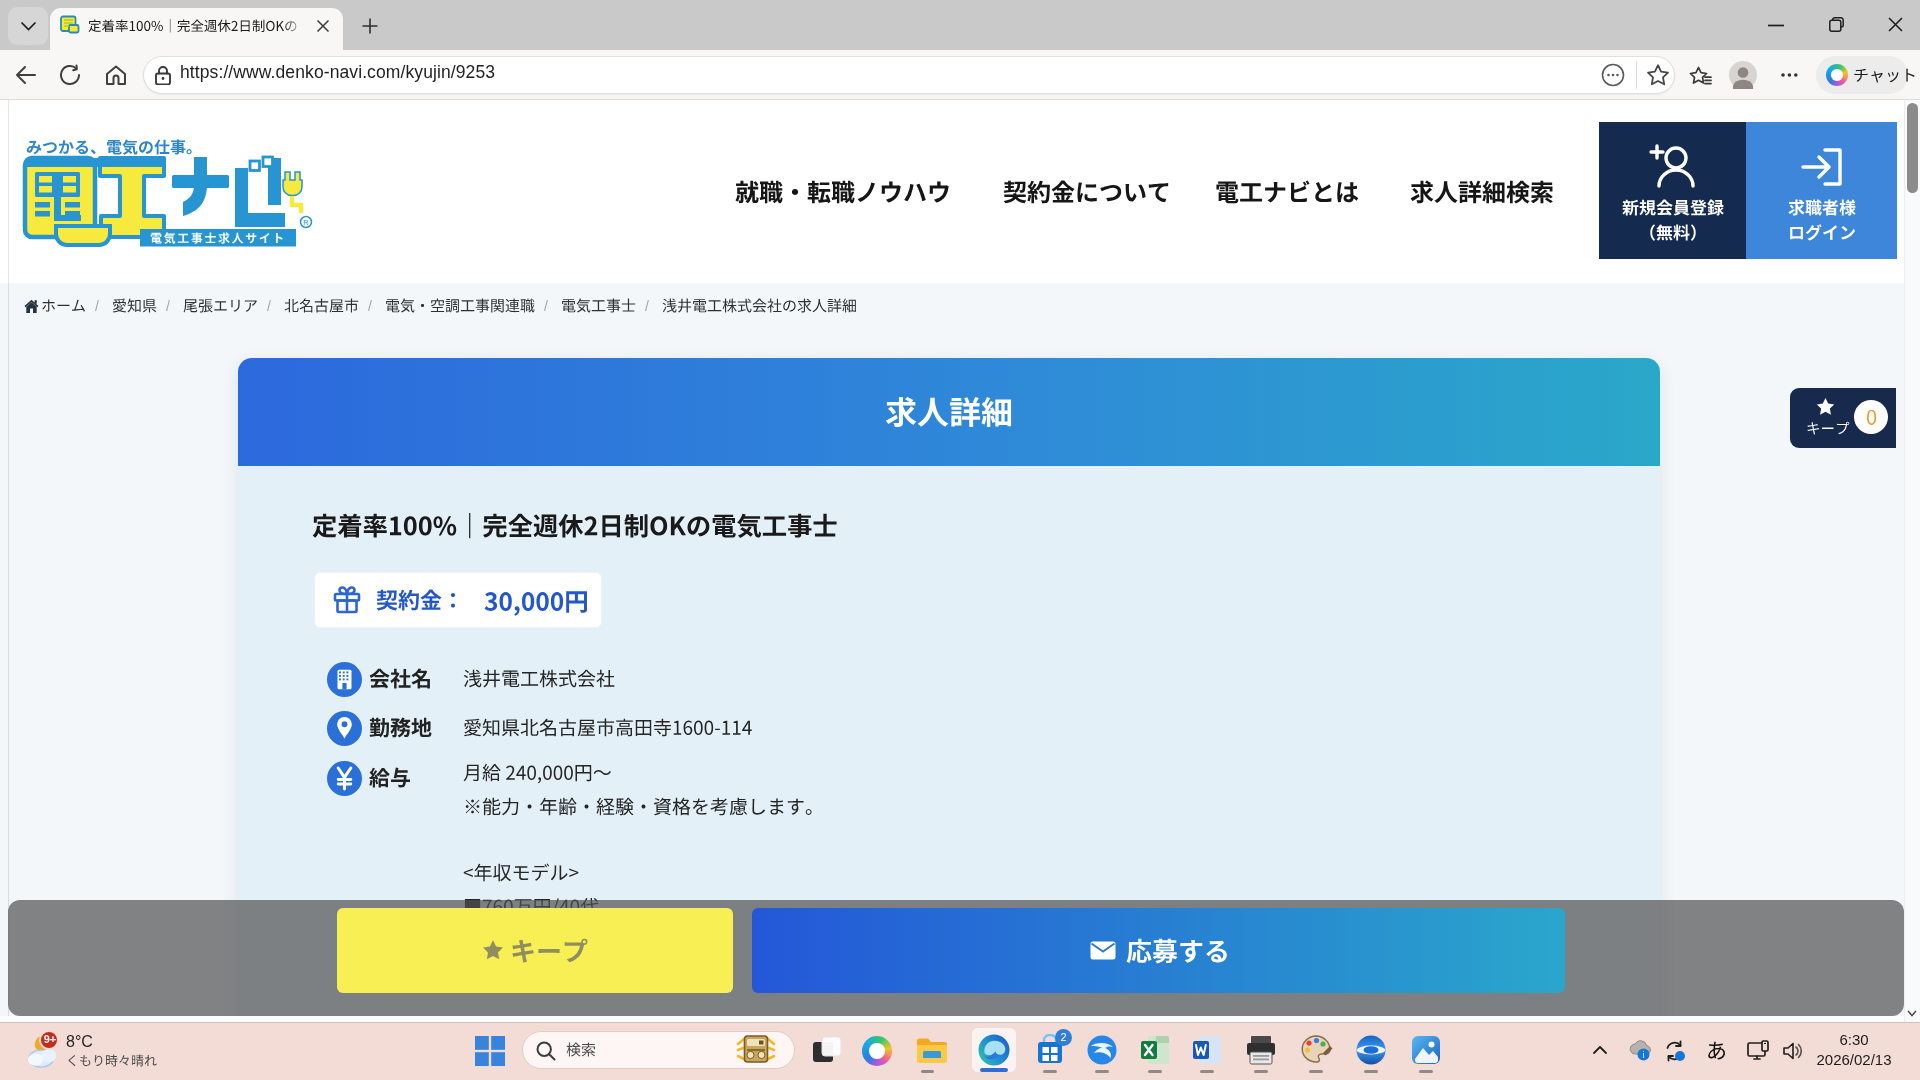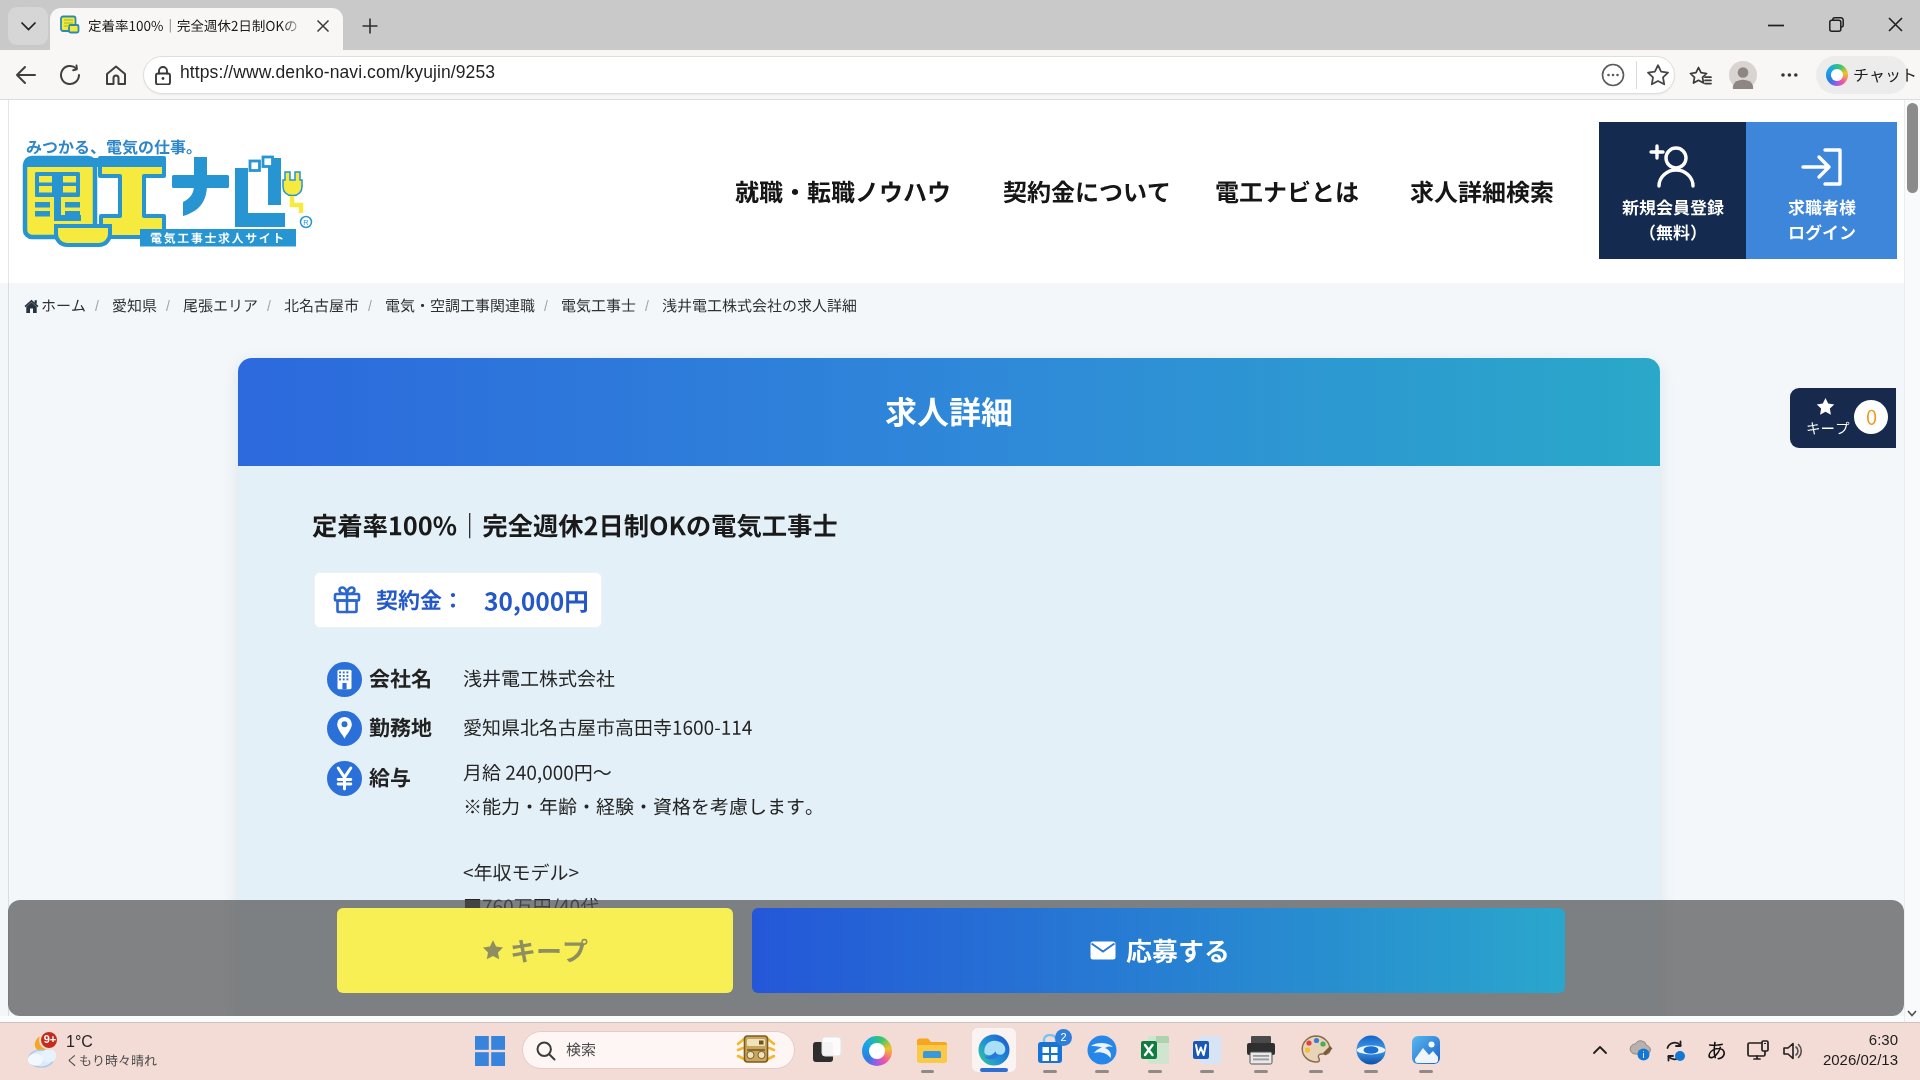--- a/index.html
+++ b/index.html
@@ -312,21 +312,21 @@
     <div class="abs" style="left:0;top:1016px;width:1904px;height:6px;background:#fafcfd"></div>
     <div class="abs" style="left:0;top:1022px;width:1920px;height:58px;background:#f3dcd6;border-top:1px solid #cfc2be"></div>
     <svg style="position:absolute;left:24px;top:1032px;" width="38" height="38" viewBox="0 0 40 40">
       <path d="M20 4 a9 9 0 0 0 -7 14 a9 9 0 0 0 14 -11 a7 7 0 0 1 -7 -3 Z" fill="#f5a623"></path>
       <ellipse cx="18" cy="28" rx="13" ry="9" fill="#dcebfa" stroke="#aac8e8" stroke-width="1.5"></ellipse>
       <ellipse cx="26" cy="25" rx="8" ry="7" fill="#e8f2fc"></ellipse>
       <ellipse cx="12" cy="29" rx="8" ry="6.5" fill="#f2f8fe"></ellipse>
     </svg>
     <div class="abs" style="left:39px;top:1030px;width:20px;height:20px;background:#c42b1c;border-radius:50%;border:2px solid #f3dcd6"></div>
     <div class="abs" style="left:42px;top:1033px;width:16px;text-align:center;font-size:11px;font-weight:bold;color:#fff">9+</div>
-    <div class="abs" style="left:66px;top:1033px;font-size:16px;color:#252525">1°C</div>
+    <div class="abs" style="left:66px;top:1033px;font-size:16px;color:#252525">8°C</div>
     <svg style="position:absolute;left:66.0px;top:1054.4px;overflow:visible" width="93" height="13.8" viewBox="0 -11.4 93 13.8">
       <path d="M9.2 -9.6Q8.9 -9.4 8.7 -9.2Q8.4 -9 8.3 -8.8Q7.9 -8.6 7.4 -8.2Q7 -7.8 6.4 -7.3Q5.9 -6.9 5.4 -6.5Q4.9 -6.1 4.5 -5.8Q4.2 -5.5 4 -5.2Q3.9 -5 4 -4.8Q4.2 -4.6 4.6 -4.2Q4.9 -3.9 5.4 -3.5Q5.9 -3.2 6.4 -2.7Q6.9 -2.3 7.5 -1.8Q8 -1.3 8.5 -0.9Q9 -0.4 9.4 -0L8.5 0.8Q8.1 0.4 7.6 -0.1Q7.3 -0.5 6.8 -0.9Q6.3 -1.4 5.7 -1.9Q5.1 -2.4 4.5 -2.9Q4 -3.4 3.5 -3.7Q2.9 -4.3 2.7 -4.6Q2.6 -5 2.8 -5.4Q3 -5.8 3.6 -6.3Q4 -6.6 4.5 -7Q5 -7.5 5.6 -7.9Q6.1 -8.4 6.6 -8.8Q7.1 -9.2 7.4 -9.6Q7.6 -9.8 7.9 -10Q8.1 -10.3 8.2 -10.4Z M18.8 -10.2Q18.7 -10 18.7 -9.7Q18.6 -9.5 18.6 -9.3Q18.5 -8.9 18.5 -8.4Q18.4 -7.9 18.3 -7.2Q18.2 -6.6 18.1 -5.9Q18.1 -5.2 18 -4.5Q17.9 -3.9 17.9 -3.3Q17.8 -2.8 17.8 -2.5Q17.8 -1.5 18.4 -1Q18.9 -0.4 20 -0.4Q21 -0.4 21.7 -0.7Q22.5 -1 22.9 -1.5Q23.3 -2 23.3 -2.6Q23.3 -3.3 22.9 -4Q22.6 -4.7 21.8 -5.3L23 -5.5Q23.7 -4.8 24 -4.1Q24.3 -3.3 24.3 -2.5Q24.3 -1.5 23.8 -0.8Q23.2 -0.1 22.3 0.2Q21.3 0.6 20 0.6Q19.1 0.6 18.4 0.3Q17.7 0 17.3 -0.6Q16.8 -1.2 16.8 -2.3Q16.8 -2.7 16.9 -3.4Q17 -4.1 17.1 -4.9Q17.2 -5.7 17.3 -6.5Q17.4 -7.3 17.4 -8.1Q17.5 -8.8 17.6 -9.4Q17.6 -9.7 17.6 -9.9Q17.6 -10.1 17.6 -10.3ZM14.6 -8.5Q15.1 -8.3 15.8 -8.2Q16.5 -8.1 17.1 -8Q17.8 -8 18.4 -8Q19.1 -8 19.8 -8Q20.5 -8.1 21.1 -8.1L21 -7.2Q20.4 -7.1 19.8 -7.1Q19.2 -7 18.4 -7Q17.8 -7 17.1 -7.1Q16.5 -7.2 15.8 -7.3Q15.1 -7.4 14.5 -7.5ZM14.3 -5.3Q14.9 -5 15.6 -4.9Q16.3 -4.8 17 -4.7Q17.6 -4.7 18.2 -4.7Q18.9 -4.7 19.6 -4.7Q20.3 -4.8 21 -4.9L20.9 -3.9Q20.3 -3.8 19.7 -3.8Q19 -3.7 18.4 -3.7Q17.3 -3.7 16.2 -3.9Q15.1 -4 14.2 -4.3Z M30.4 -10.3Q30.3 -9.9 30.2 -9.4Q30.1 -8.9 30 -8.4Q29.9 -7.9 29.9 -7.5Q29.8 -7 29.8 -6.6Q30 -7.1 30.3 -7.7Q30.7 -8.2 31.1 -8.6Q31.6 -9.1 32.2 -9.3Q32.7 -9.6 33.3 -9.6Q34.2 -9.6 34.9 -9Q35.5 -8.5 35.9 -7.5Q36.3 -6.5 36.3 -5.1Q36.3 -3.8 35.9 -2.8Q35.5 -1.8 34.8 -1.1Q34 -0.4 33 0Q32 0.4 30.8 0.7L30.2 -0.3Q31.3 -0.4 32.2 -0.8Q33.1 -1.1 33.8 -1.6Q34.5 -2.2 34.8 -3Q35.2 -3.9 35.2 -5.1Q35.2 -6.1 35 -6.9Q34.8 -7.7 34.3 -8.2Q33.9 -8.7 33.2 -8.7Q32.6 -8.7 32 -8.3Q31.4 -7.9 31 -7.3Q30.5 -6.6 30.2 -5.9Q29.9 -5.2 29.9 -4.6Q29.8 -4.2 29.8 -3.8Q29.8 -3.5 29.9 -3L28.9 -2.9Q28.9 -3.3 28.8 -3.8Q28.8 -4.3 28.8 -5Q28.8 -5.4 28.8 -6Q28.8 -6.6 28.9 -7.1Q29 -7.7 29 -8.3Q29.1 -8.8 29.2 -9.2Q29.2 -9.5 29.2 -9.8Q29.2 -10 29.3 -10.3Z M44.5 -9.4H51V-8.5H44.5ZM43.9 -6.8H51.5V-6H43.9ZM44 -4.5H51.4V-3.6H44ZM47.2 -10.9H48.2V-6.3H47.2ZM48.9 -6.1H49.9V-0.1Q49.9 0.3 49.8 0.5Q49.6 0.7 49.3 0.9Q49 1 48.5 1Q48 1 47.2 1Q47.2 0.8 47.1 0.6Q47 0.3 46.9 0.1Q47.5 0.1 48 0.1Q48.5 0.1 48.6 0.1Q48.8 0.1 48.9 0.1Q48.9 0 48.9 -0.1ZM44.8 -2.7 45.6 -3.2Q45.9 -2.8 46.2 -2.4Q46.6 -2 46.8 -1.7Q47.1 -1.3 47.3 -0.9L46.4 -0.4Q46.3 -0.7 46 -1.1Q45.8 -1.5 45.4 -2Q45.1 -2.4 44.8 -2.7ZM40.5 -10.1H43.7V-1.5H40.5V-2.4H42.8V-9.2H40.5ZM40.5 -6.3H43.2V-5.4H40.5ZM40 -10.1H40.9V-0.5H40Z M56.7 -7.6H62.2V-6.7H56.7ZM56.3 -3.1 56.9 -3.9Q57.6 -3.6 58.3 -3.2Q59 -2.8 59.7 -2.4Q60.4 -1.9 60.9 -1.5Q61.5 -1.1 61.9 -0.6L61.2 0.2Q60.9 -0.2 60.3 -0.6Q59.7 -1.1 59.1 -1.5Q58.4 -2 57.7 -2.4Q57 -2.8 56.3 -3.1ZM57.4 -10.3 58.5 -10Q58.1 -8.7 57.4 -7.4Q56.8 -6 56 -4.8Q55.2 -3.6 54.2 -2.6Q54.1 -2.7 54 -2.8Q53.8 -2.9 53.6 -3Q53.5 -3.1 53.3 -3.2Q54.1 -3.9 54.7 -4.7Q55.3 -5.5 55.8 -6.5Q56.3 -7.4 56.7 -8.4Q57.2 -9.4 57.4 -10.3ZM61.8 -7.6H62L62.2 -7.7L62.9 -7.3Q62.6 -6.3 62.1 -5.3Q61.5 -4.3 60.9 -3.4Q60.4 -2.4 59.7 -1.7Q59.6 -1.8 59.3 -2Q59.1 -2.2 58.9 -2.3Q59.3 -2.8 59.7 -3.4Q60.2 -4.1 60.6 -4.8Q60.9 -5.4 61.3 -6.1Q61.6 -6.8 61.8 -7.4Z M66.6 -10H69.2V-1.5H66.6V-2.4H68.4V-9.1H66.6ZM66.5 -6.2H68.7V-5.4H66.5ZM66 -10H66.8V-0.5H66ZM70.2 -9.9H77.2V-9.1H70.2ZM70.6 -8.3H77V-7.6H70.6ZM69.9 -6.7H77.5V-6H69.9ZM73.2 -10.9H74.2V-6.3H73.2ZM70.8 -5.2H76V-4.4H71.7V1H70.8ZM75.7 -5.2H76.7V0Q76.7 0.4 76.6 0.6Q76.5 0.8 76.2 0.9Q76 1 75.5 1Q75.1 1 74.5 1Q74.5 0.8 74.4 0.6Q74.3 0.4 74.2 0.2Q74.7 0.2 75 0.2Q75.4 0.2 75.5 0.2Q75.7 0.2 75.7 0.2Q75.7 0.1 75.7 0ZM71.3 -3.5H76.2V-2.8H71.3ZM71.3 -1.8H76.2V-1.1H71.3Z M90.7 -1Q90.1 -0.5 89.5 -0.2Q88.9 0.1 88.3 0.1Q87.6 0.1 87.2 -0.3Q86.8 -0.7 86.8 -1.5Q86.8 -2.1 86.9 -2.7Q87 -3.4 87.1 -4Q87.2 -4.7 87.2 -5.3Q87.3 -5.9 87.3 -6.4Q87.3 -7 87 -7.2Q86.8 -7.5 86.3 -7.5Q85.8 -7.5 85.3 -7.2Q84.7 -6.9 84.1 -6.5Q83.5 -6 83 -5.5Q82.4 -4.9 81.9 -4.4L82 -5.7Q82.2 -5.9 82.6 -6.3Q83 -6.6 83.5 -7Q83.9 -7.4 84.5 -7.7Q85 -8 85.5 -8.2Q86 -8.4 86.5 -8.4Q87.1 -8.4 87.5 -8.2Q87.9 -8 88.1 -7.6Q88.3 -7.2 88.3 -6.7Q88.3 -6.2 88.3 -5.6Q88.2 -4.9 88.1 -4.3Q88 -3.6 87.9 -3Q87.9 -2.3 87.9 -1.8Q87.9 -1.5 88 -1.3Q88.2 -1 88.5 -1Q89 -1 89.5 -1.3Q90 -1.6 90.5 -2.1ZM81.9 -7.2Q81.8 -7.2 81.5 -7.1Q81.1 -7.1 80.7 -7Q80.3 -7 79.9 -6.9Q79.5 -6.9 79.1 -6.8L79 -7.9Q79.2 -7.9 79.4 -7.9Q79.6 -7.9 79.9 -7.9Q80.1 -7.9 80.5 -8Q80.9 -8 81.4 -8.1Q81.8 -8.1 82.2 -8.2Q82.6 -8.3 82.8 -8.3L83.2 -7.9Q83.1 -7.7 82.9 -7.5Q82.8 -7.3 82.6 -7Q82.5 -6.8 82.4 -6.6L82 -4.9Q81.8 -4.5 81.4 -4Q81.1 -3.6 80.8 -3Q80.4 -2.5 80 -2Q79.7 -1.5 79.4 -1L78.7 -1.9Q78.9 -2.2 79.3 -2.7Q79.6 -3.1 80 -3.6Q80.4 -4.1 80.7 -4.6Q81.1 -5.1 81.3 -5.5Q81.6 -5.9 81.8 -6.2L81.8 -6.9ZM81.8 -9.4Q81.8 -9.6 81.8 -9.8Q81.8 -10.1 81.8 -10.3L83 -10.3Q82.9 -10 82.8 -9.5Q82.8 -8.9 82.7 -8.2Q82.6 -7.4 82.6 -6.6Q82.5 -5.7 82.4 -4.9Q82.4 -4.1 82.4 -3.4Q82.4 -2.8 82.4 -2.3Q82.4 -1.9 82.4 -1.4Q82.4 -0.9 82.5 -0.3Q82.5 -0.1 82.5 0.1Q82.5 0.3 82.5 0.5H81.4Q81.4 0.3 81.4 0.1Q81.4 -0.1 81.4 -0.3Q81.4 -0.9 81.4 -1.4Q81.4 -1.9 81.5 -2.4Q81.5 -2.9 81.5 -3.6Q81.5 -3.9 81.5 -4.4Q81.5 -4.9 81.6 -5.5Q81.6 -6.1 81.6 -6.7Q81.7 -7.3 81.7 -7.9Q81.8 -8.5 81.8 -8.8Q81.8 -9.2 81.8 -9.4Z" fill="#4a4a4a"></path>
     </svg>
 <svg style="position:absolute;left:475px;top:1036px;" width="30" height="30" viewBox="0 0 30 30">
       <rect x="0" y="0" width="13.8" height="13.8" fill="#3884dd"></rect>
       <rect x="16.2" y="0" width="13.8" height="13.8" fill="#3884dd"></rect>
       <rect x="0" y="16.2" width="13.8" height="13.8" fill="#3884dd"></rect>
       <rect x="16.2" y="16.2" width="13.8" height="13.8" fill="#3884dd"></rect>
     </svg>
     <div class="abs" style="left:522px;top:1031px;width:273px;height:38px;background:#fdf6f5;border:1px solid #e3ccc6;border-radius:19px"></div>
@@ -468,13 +468,13 @@
 <svg style="position:absolute;left:1747px;top:1040px;" width="22" height="21" viewBox="0 0 22 21">
       <rect x="1" y="3" width="17" height="13" rx="1.5" fill="none" stroke="#1f1f1f" stroke-width="1.7" stroke-linecap="round" stroke-linejoin="round"></rect>
       <path d="M7 19 H13 M10 16 V19" fill="none" stroke="#1f1f1f" stroke-width="1.7" stroke-linecap="round" stroke-linejoin="round"></path>
       <rect x="15" y="1" width="6" height="10" rx="1.2" fill="#f3dcd7" stroke="#1f1f1f" stroke-width="1.7"></rect>
       <path d="M17 3.5 h2" stroke="#1f1f1f" stroke-width="1.2"></path>
     </svg>
     <svg style="position:absolute;left:1782px;top:1040px;" width="22" height="22" viewBox="0 0 22 22">
       <path d="M2 8 H6 L11 3.5 V18.5 L6 14 H2 Z" fill="none" stroke="#1f1f1f" stroke-width="1.6" stroke-linecap="round" stroke-linejoin="round"></path>
       <path d="M14 7 a5 5 0 0 1 0 8 M16.5 4.5 a9 9 0 0 1 0 13" fill="none" stroke="#1f1f1f" stroke-width="1.6" stroke-linecap="round" stroke-linejoin="round" opacity="0.75"></path>
     </svg>
-    <div class="abs" style="left:1810px;top:1030px;width:88px;text-align:right;font-size:15px;color:#1c1c1c;line-height:20px">6:30<br>2026/02/13</div>
+    <div class="abs" style="left:1810px;top:1030px;width:88px;text-align:center;font-size:15px;color:#1c1c1c;line-height:20px">6:30<br>2026/02/13</div>
   </div>
 </body></html>

